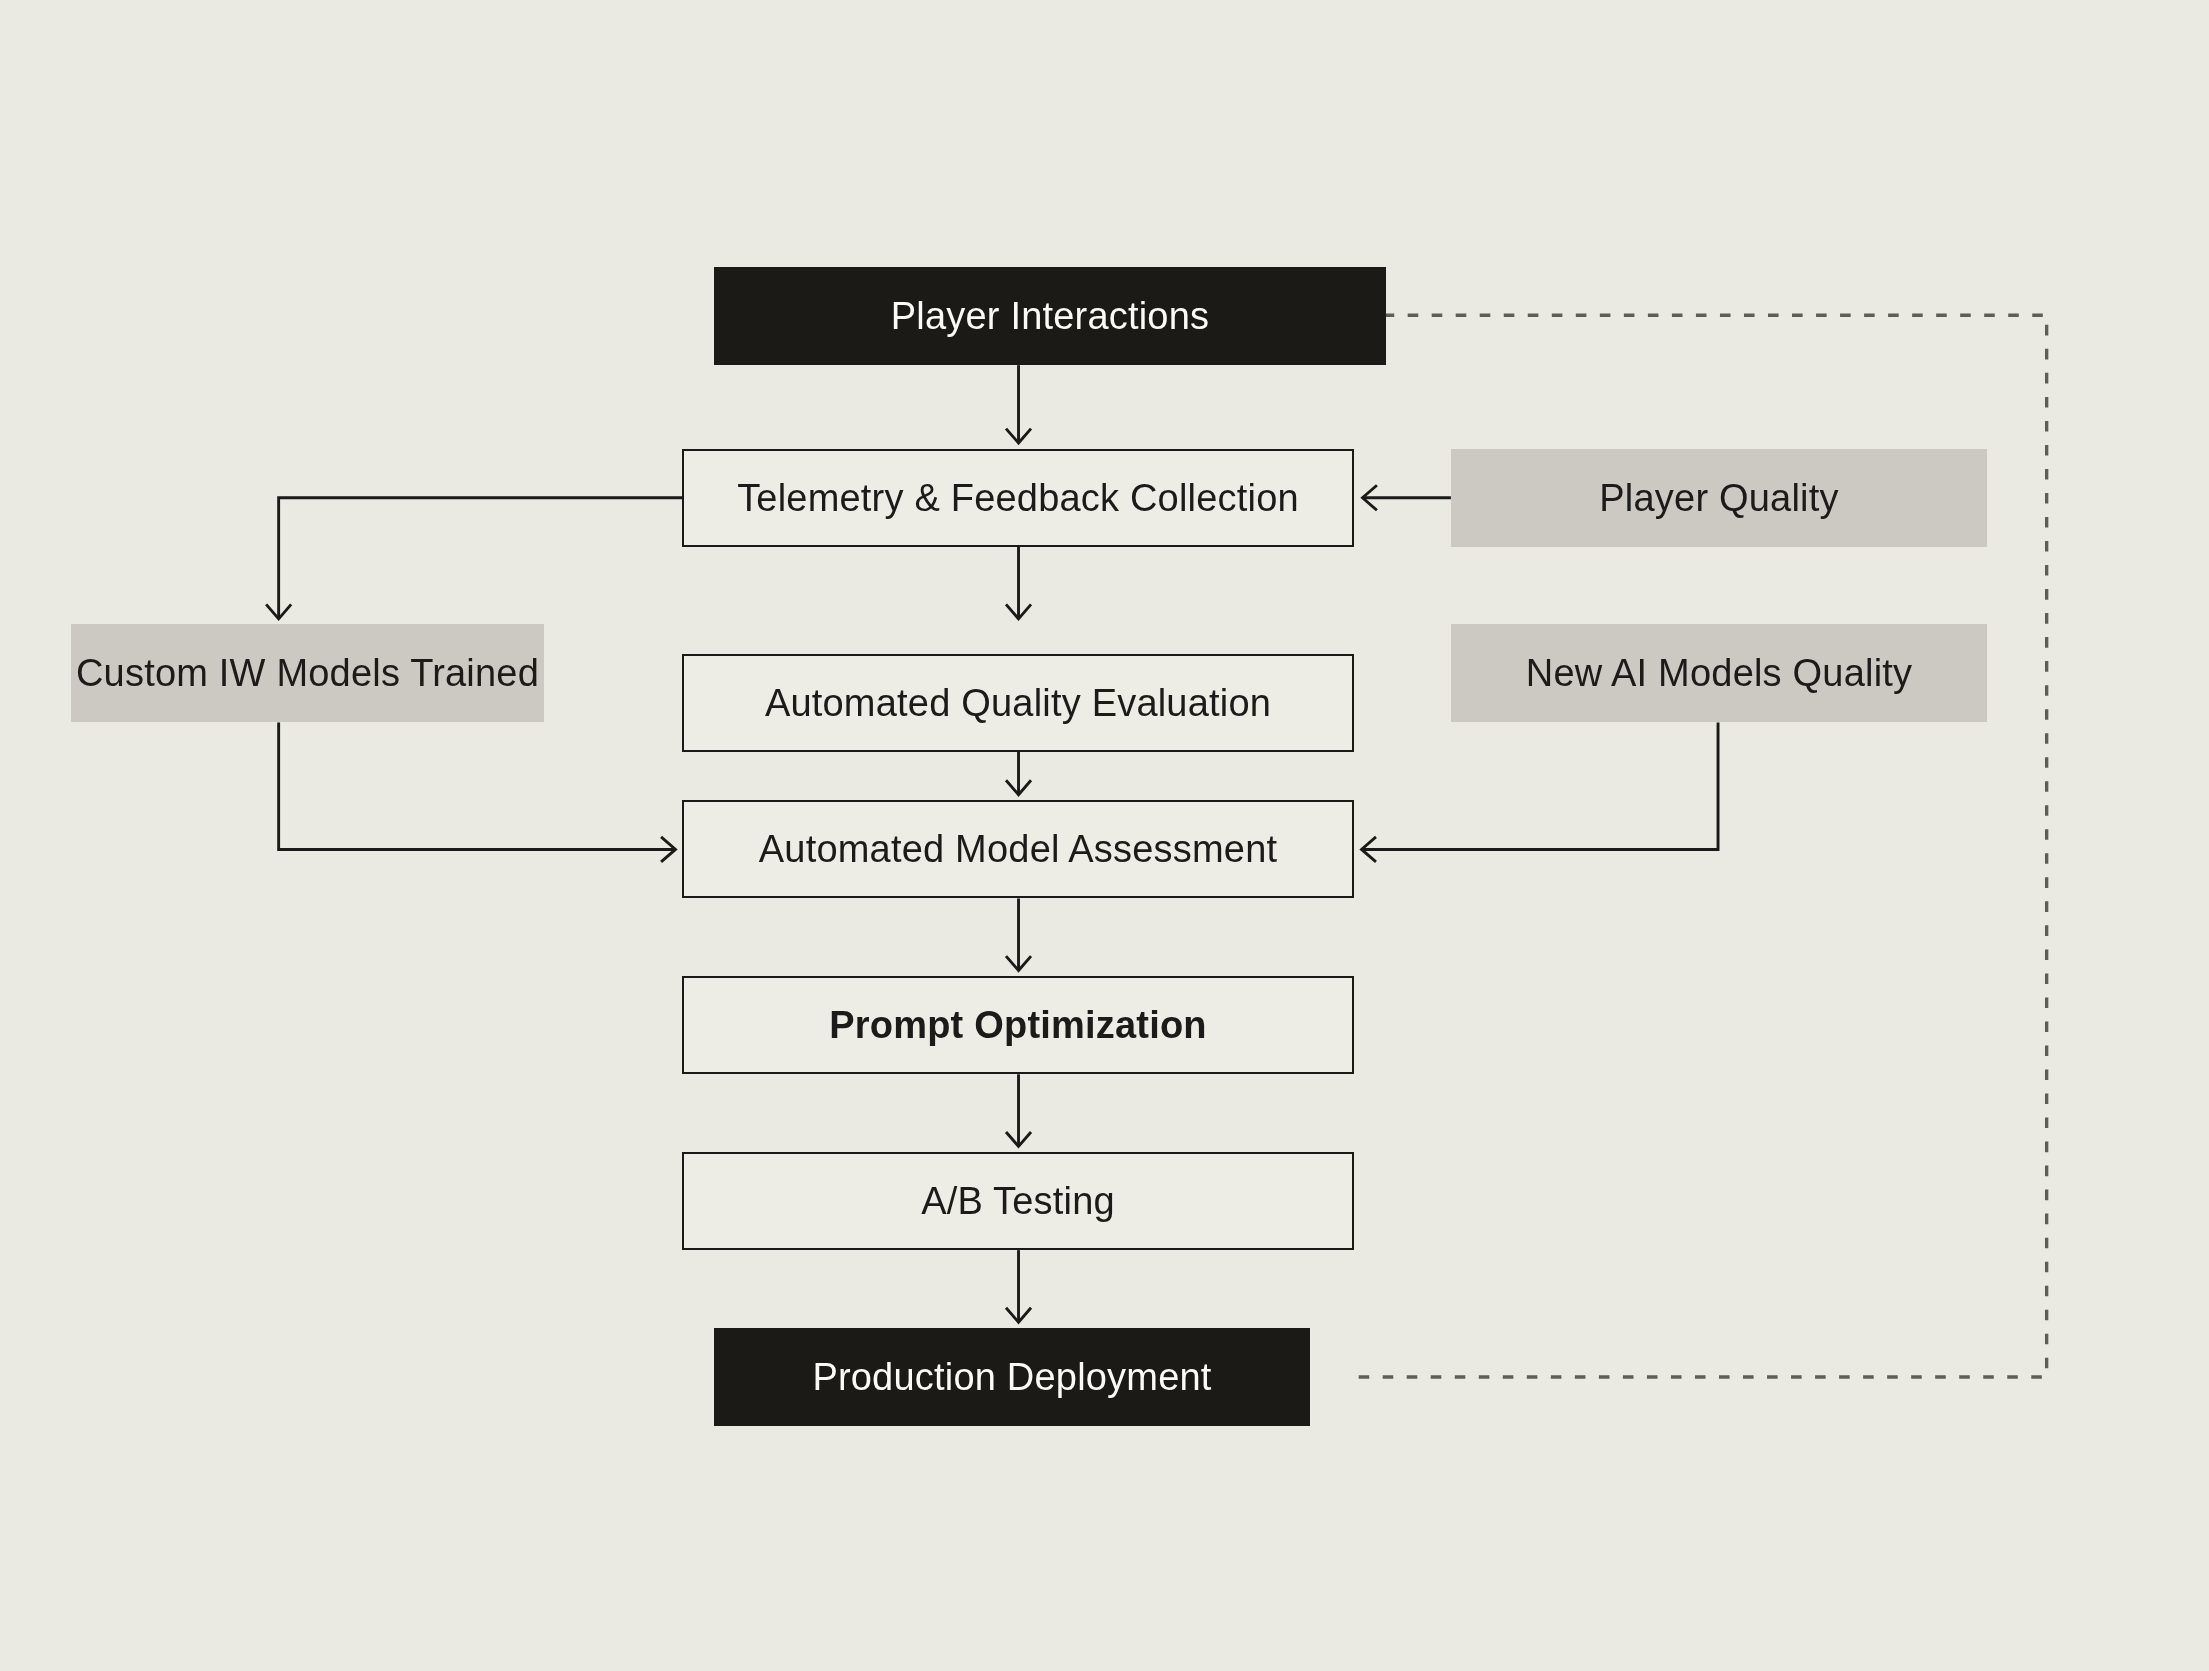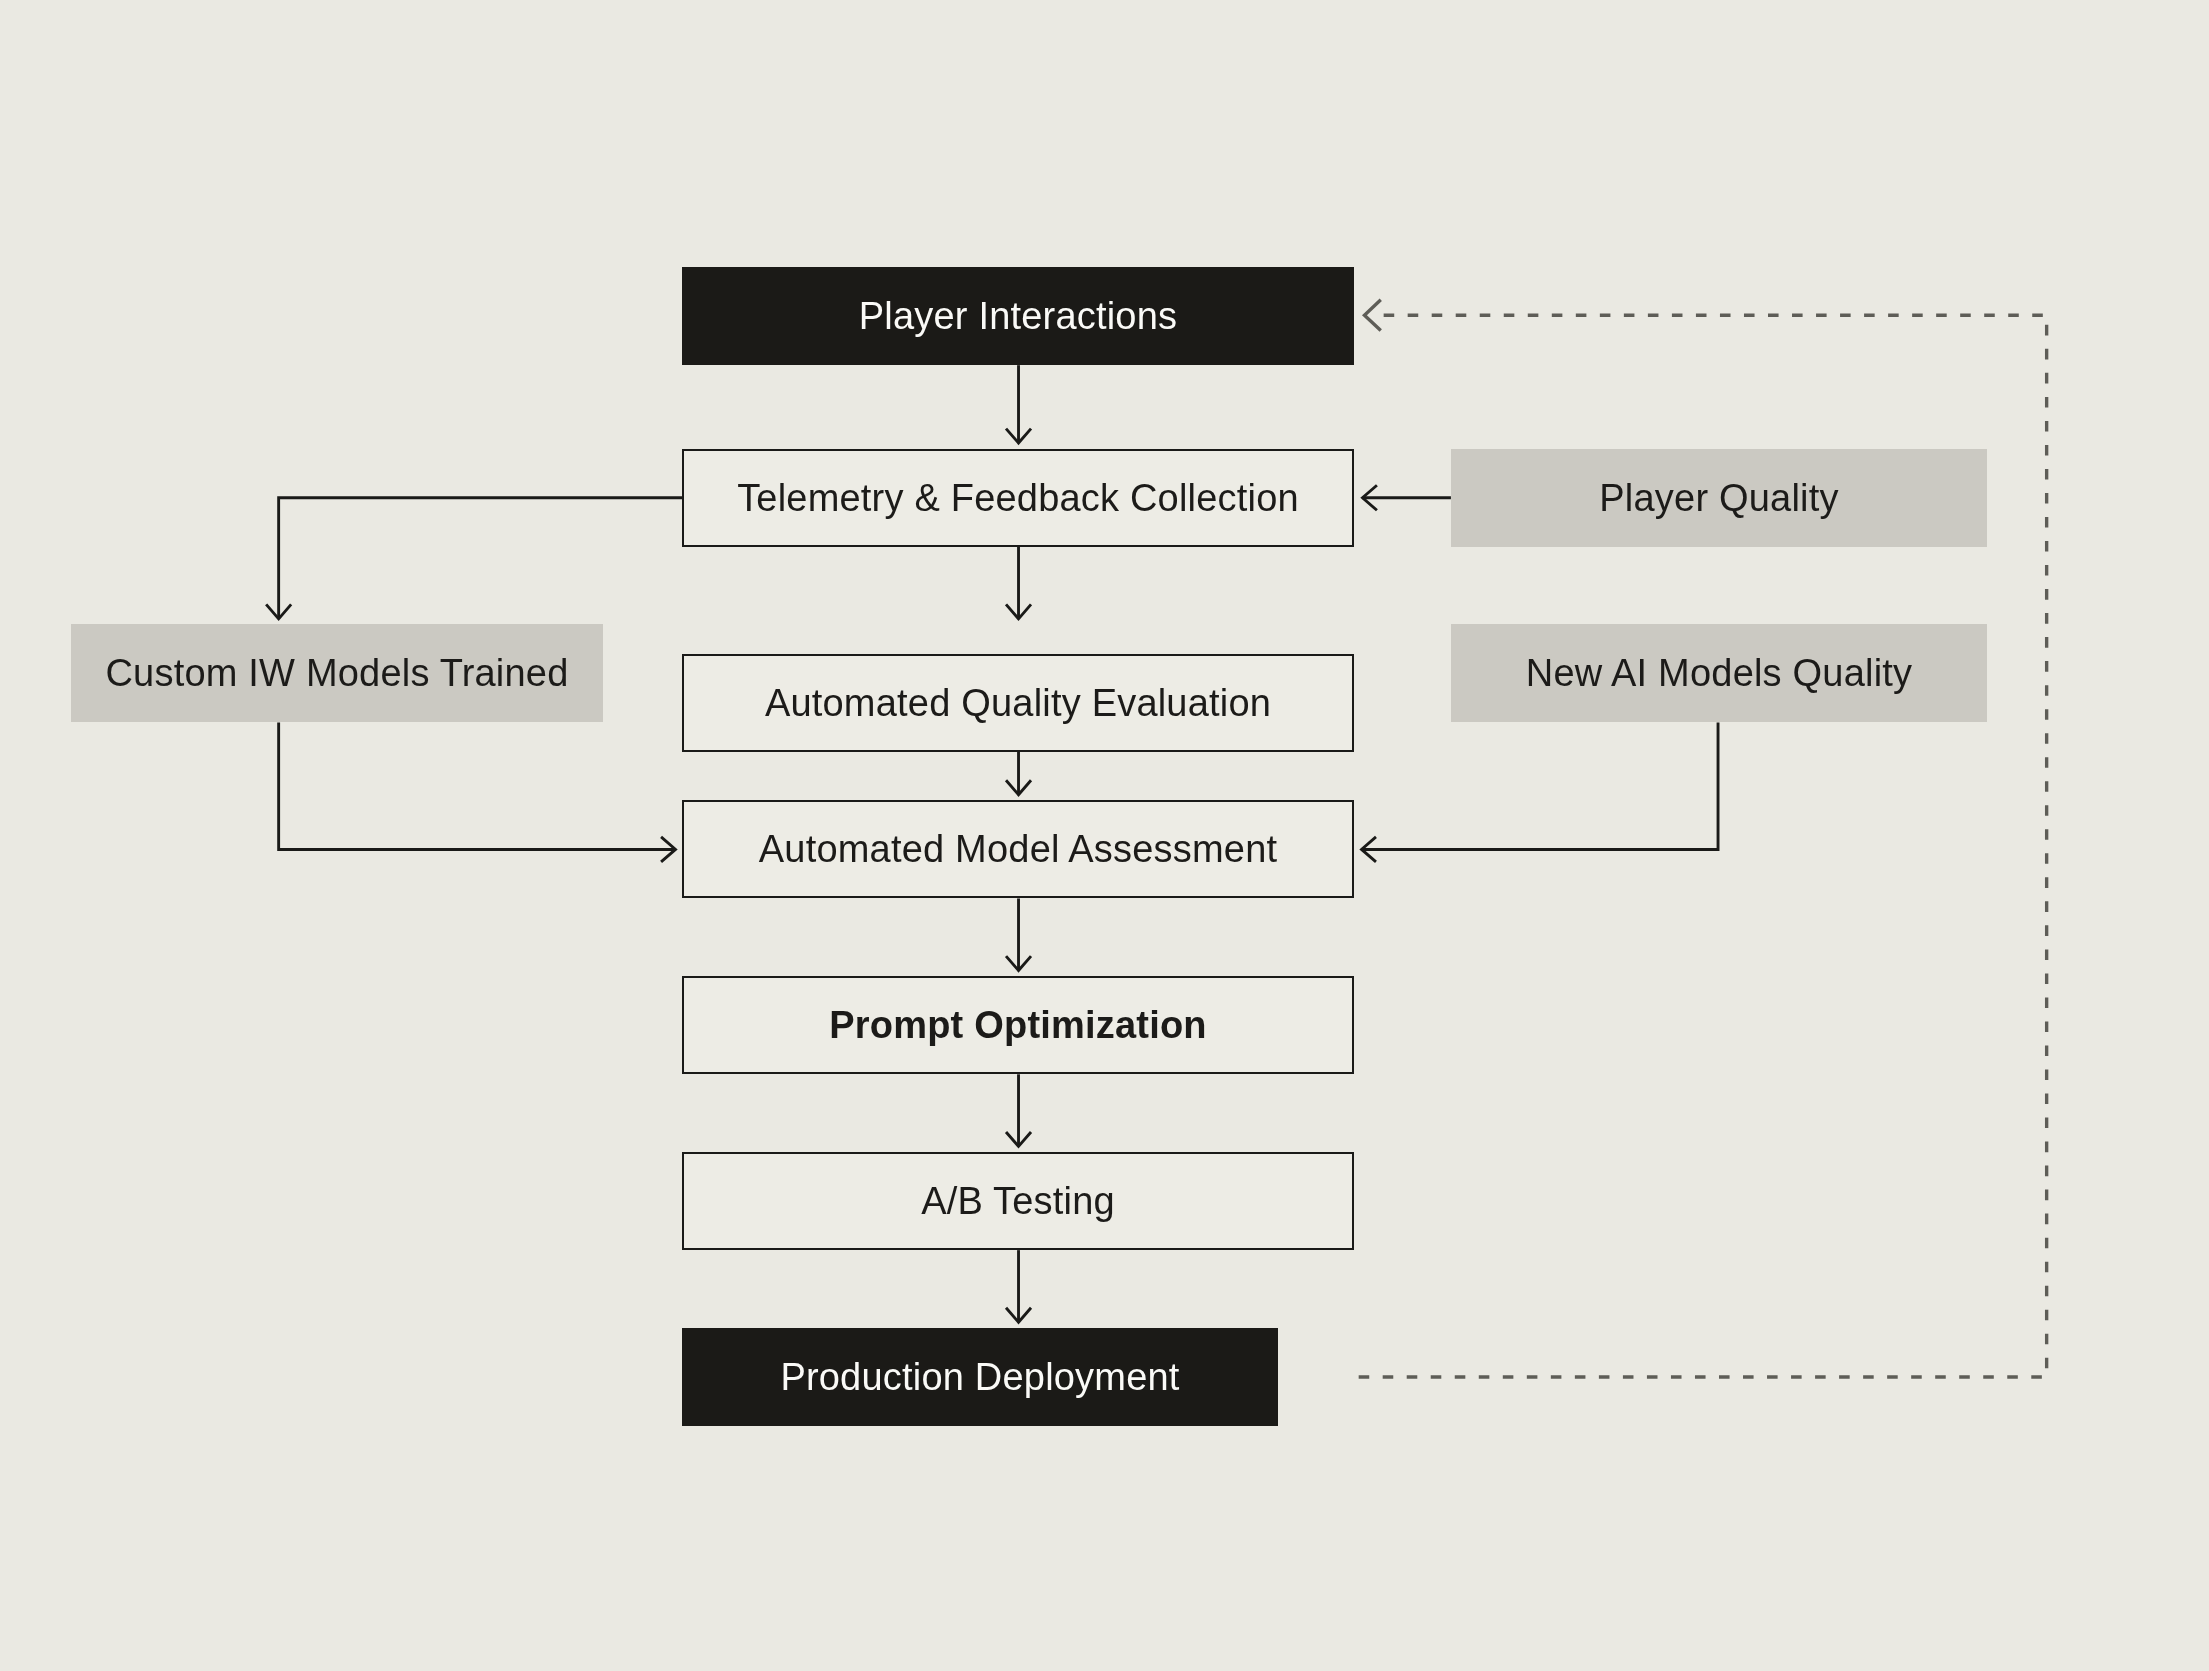--- a/index.html
+++ b/index.html
@@ -67,36 +67,37 @@
     letter-spacing: 0.2px;
     white-space: nowrap;
   }
   .node.outlined {
     background: var(--node_fill);
     border: 2.9px solid var(--node_border);
   }
   .node.dark {
     background: var(--node_dark_fill);
     color: var(--node_dark_text);
+    margin-left: 32px;
   }
   .node.gray {
     background: var(--node_gray_fill);
   }
   
   #n-player-interactions { left: 682px; top: 267px;  width: 672px; }
   #n-telemetry           { left: 682px; top: 449px;  width: 672px; }
   #n-auto-quality        { left: 682px; top: 624px;  width: 672px; margin-top: 30px; }
   #n-continuous          { left: 682px; top: 800px;  width: 672px; }
   #n-prompt-opt          { left: 682px; top: 976px; width: 672px; font-weight: bold; }
   #n-ab-testing          { left: 682px; top: 1152px; width: 672px; }
   #n-production          { left: 682px; top: 1328px; width: 596px; }
   
   #n-player-feedback     { left: 1451px; top: 449px; width: 536px; }
   #n-new-ai              { left: 1451px; top: 624px; width: 536px; }
-  #n-custom-iw           { left: 71px;   top: 624px; width: 532px; }
+  #n-custom-iw           { left: 71px;   top: 624px; width: 473px; }
 </style>
 </head>
 <body>
 
 <div class="canvas">
 
   <svg class="edges" viewBox="0 0 2300 1740" xmlns="http://www.w3.org/2000/svg">
 
     <g>
       <path class="solid" d="M 1060 380 L 1060 461"></path>

